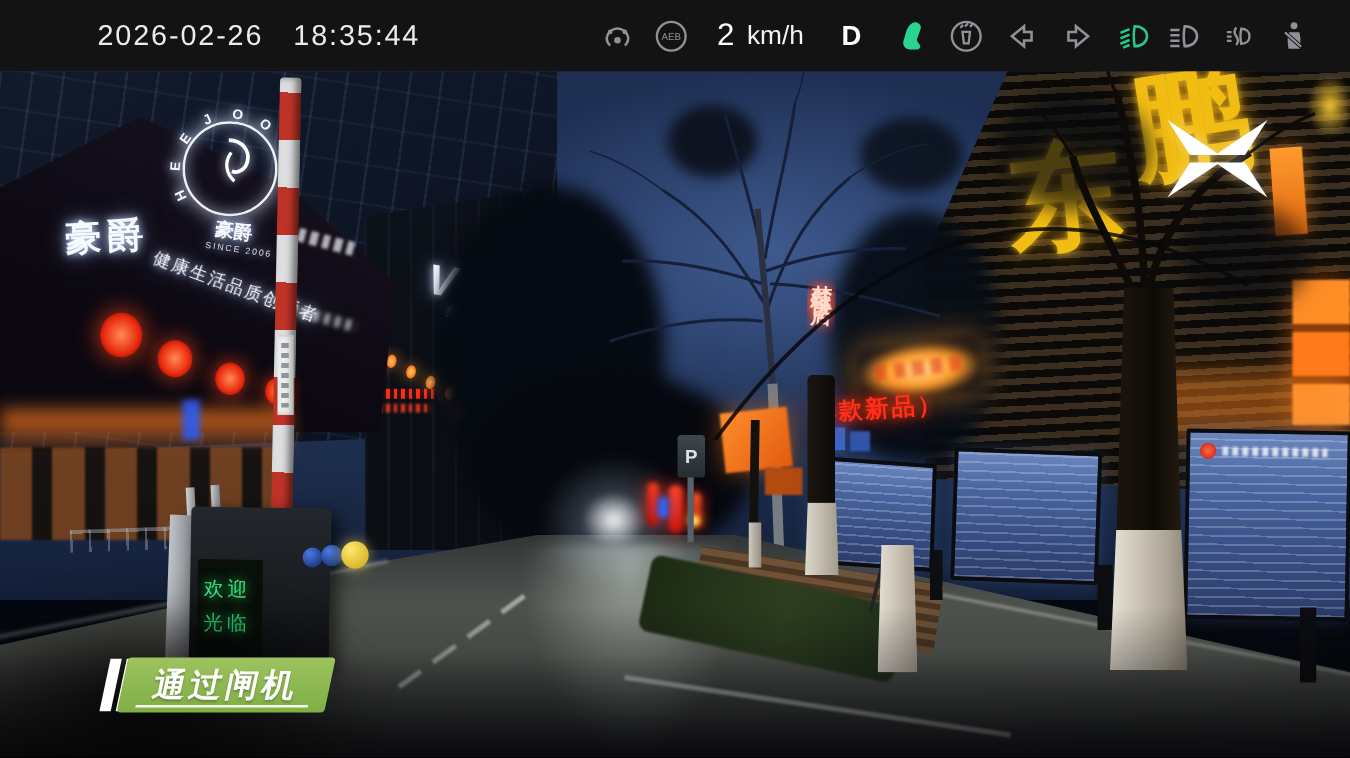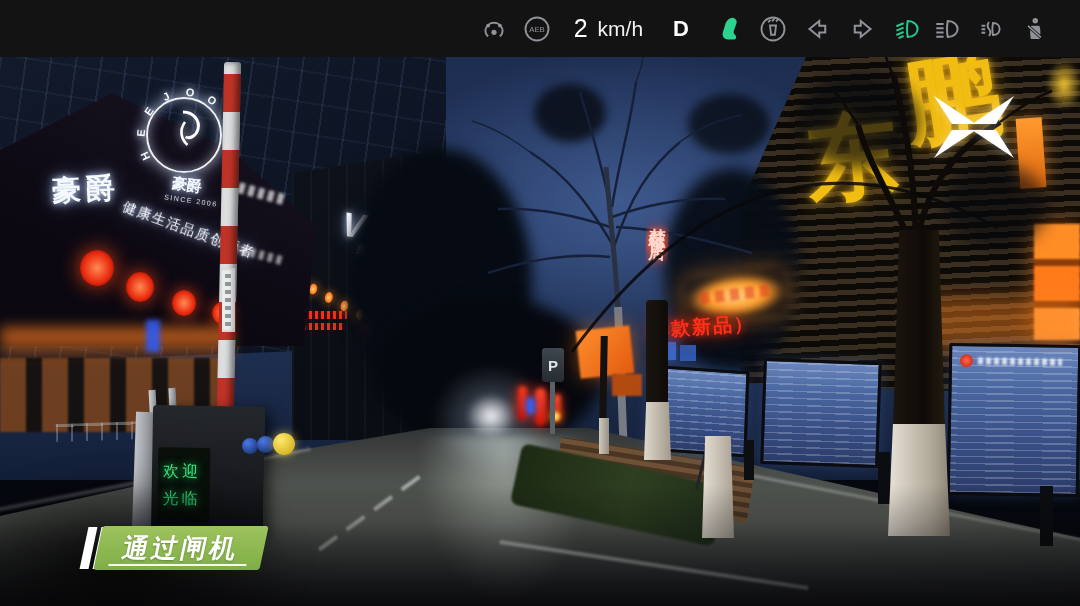--- a/index.html
+++ b/index.html
@@ -309,20 +309,24 @@
 
     <div class="badge-slash" style="left:84px;width:9px;height:42px;"></div>
     <div class="badge-slash" style="left:97px;width:4px;height:42px;"></div>
     <div class="badge">
       <span class="txt">通过闸机</span>
       <span class="underline"></span>
     </div>
   </div>
 
   <div class="statusbar">
+    <div class="sb-datetime">
+      <span>2026-02-26</span>
+      <span>18:35:44</span>
+    </div>
     <div class="sb-right">
 
       <svg class="sbicon" viewBox="0 0 24 24">
         <g stroke="#8f9398" stroke-width="1.6" fill="none">
           <path d="M5.2 12.4a7 7 0 0 1 13.6 0"></path>
           <path d="M5.2 12.4c-.3 2.3.5 4.1 2.1 5.5"></path>
           <path d="M18.8 12.4c.3 2.3-.5 4.1-2.1 5.5"></path>
         </g>
         <circle cx="12" cy="14.6" r="2.1" fill="#8f9398"></circle>
         <circle cx="7.3" cy="9.2" r="1.5" fill="#8f9398"></circle>

